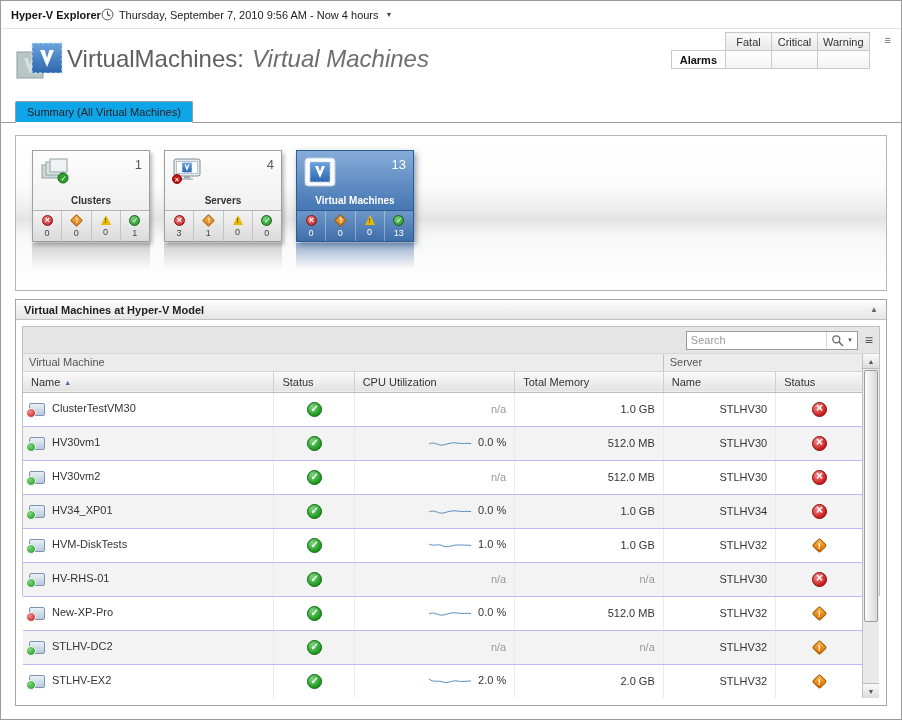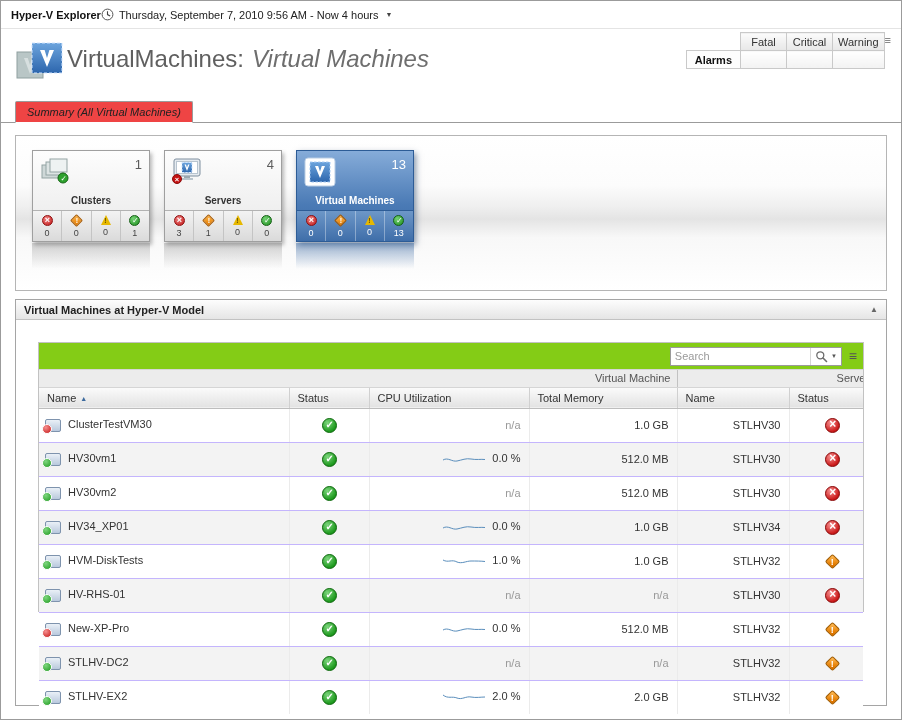--- a/index.html
+++ b/index.html
@@ -12,35 +12,35 @@
   .app-title { font-size:11px; font-weight:bold; color:#111; }
   .time-range { font-size:11px; color:#222; display:flex; align-items:center; gap:5px; cursor:pointer; }
   .tr-caret { font-size:7px; color:#444; margin-left:2px; }
 
   
   .header-row { position:relative; height:72px; }
   .logo { position:absolute; left:14px; top:12px; }
   .page-title { position:absolute; left:66px; top:16px; font-size:24px; color:#5f5f5f; white-space:nowrap; }
   .page-title .suffix { font-style:italic; color:#6e6e6e; margin-left:8px; }
 
-  .alarms { position:absolute; right:10px; top:3px; display:flex; align-items:flex-start; gap:0; }
+  .alarms { position:absolute; right:10px; top:3px; display:flex; align-items:flex-start; gap:15px; }
   .alarms table { border-collapse:collapse; font-size:11px; }
   .alarms th, .alarms td { border:1px solid #c9c9c9; height:18px; }
   .alarms th.corner { border:none; background:transparent; }
   .alarms th.hcell { width:46px; font-weight:normal; color:#333; text-align:center; padding:1px 5px;
                      background:linear-gradient(180deg,#fbfbfb,#e7e7e7); }
   .alarms td.label { font-weight:bold; color:#111; padding:1px 8px; background:#fdfdfd; }
   .alarms td.vcell { background:linear-gradient(180deg,#ffffff,#f2f2f2); }
   .alarms-menu { font-size:11px; color:#666; line-height:11px; margin-top:3px; cursor:pointer; }
 
   
   .tabstrip { position:relative; height:22px; border-bottom:1px solid #9b9b9b; }
   .tab { position:absolute; left:14px; bottom:-1px; height:22px; line-height:21px; padding:0 11px;
-         border:1px solid #9b9b9b; border-bottom:1px solid #fff; background:#ef4444;
-         border-radius:2px 2px 0 0; font-size:11px; color:#222; cursor:pointer;font-style:italic; }
+         border:1px solid #9b9b9b; border-bottom:1px solid #fff; background:#0ea5e9;
+         border-radius:2px 2px 0 0; font-size:11px; color:#222; cursor:pointer; }
 
   
   .tiles-panel { margin:12px 14px 0; height:156px; border:1px solid #b5b5b5; padding:14px 0 0 16px;
     display:flex; gap:14px; align-items:flex-start;
     background:linear-gradient(180deg,#ffffff 0%,#fcfcfc 32%,#efefef 46%,#e4e4e4 54%,#f8f8f8 66%,#ffffff 100%); }
   .tile-wrap { width:118px; }
   .tile { border:1px solid #9f9f9f; background:linear-gradient(180deg,#fdfdfd,#e8e8e8);
           box-shadow:2px 3px 4px rgba(0,0,0,0.28); cursor:pointer; }
   .tile[data-selected="true"] { border-color:#2d5c96;
           background:linear-gradient(180deg,#86acd9 0%,#4a7ab5 60%,#3a69a4 100%);
@@ -72,37 +72,37 @@
   .mini.warning::after { content:"!"; position:absolute; left:-1.5px; top:1.5px; font-size:7px; font-weight:bold; color:#6b5200; }
   .mini.normal { border-radius:50%; background:radial-gradient(circle at 35% 30%,#74d274,#1e8f1e); border:1px solid #146014; }
   .mini.normal::after { content:"\2713"; position:absolute; color:#fff; font-size:8px; left:1.5px; top:-0.5px; }
 
   
   .main-panel { margin:8px 14px 0; height:407px; border:1px solid #a5a5a5; background:#fff; }
   .panel-hdr { height:20px; display:flex; justify-content:space-between; align-items:center; padding:0 8px;
         background:linear-gradient(180deg,#fdfdfd,#e5e5e5); border-bottom:1px solid #c2c2c2;
         font-size:11px; font-weight:bold; color:#222; }
   .collapse { font-size:8px; color:#666; cursor:pointer; }
-  .panel-body { margin:22px; height:270px; border:1px solid #c2c2c2; background:#84cc16; }
+  .panel-body { margin:6px; height:270px; border:1px solid #c2c2c2; background:#e5e5e5; }
 
   .toolbar { height:26px; display:flex; justify-content:flex-end; align-items:center; gap:7px; padding:0 6px; }
   .searchbox { display:flex; align-items:center; width:172px; height:19px; background:#fff; border:1px solid #9a9a9a; }
   .searchbox input { flex:1; min-width:0; border:none; outline:none; background:transparent; font-family:inherit;
         font-size:11px; color:#333; padding:0 4px; }
   .searchbox input::placeholder { color:#9a9a9a; }
   .search-sep { width:1px; align-self:stretch; background:#d6d6d6; }
   .search-btn { display:flex; align-items:center; gap:3px; padding:0 4px; cursor:pointer; }
   .search-caret { font-size:6px; color:#555; }
   .cust-icon { font-size:14px; color:#555; line-height:14px; cursor:pointer; }
 
   .table-wrap { display:flex; height:345px; overflow:hidden; border-top:1px solid #d6d6d6; }
   .table-area { flex:1; background:#fff; }
   table.grid { border-collapse:collapse; table-layout:fixed; width:100%; font-size:11px; }
   .grid th, .grid td { overflow:hidden; white-space:nowrap; }
-  .grid .group-row th { background:#ececec; font-weight:normal; color:#555; text-align:right;
+  .grid .group-row th { background:#ececec; font-weight:normal; color:#555; text-align:left;
         padding:2px 6px; height:17px; border-bottom:1px solid #d5d5d5; }
   .grid .group-row th.g-right { border-left:1px solid #c2c2c2; }
   .grid .head-row th { background:linear-gradient(180deg,#fbfbfb,#e2e2e2); font-weight:normal; color:#333;
         padding:4px 8px; height:20px; border-bottom:1px solid #bdbdbd; border-left:1px solid #d0d0d0; }
   .grid .head-row th:first-child { border-left:none; }
   .grid .head-row th.h-left { text-align:left; }
   .grid .head-row th.h-right { text-align:left; }
   .sort-arrow { font-size:7px; color:#3d6a9e; margin-left:4px; vertical-align:middle; }
 
   .grid tbody td { height:34px; border-bottom:1px solid #c4b5fd; border-left:1px solid #ebebeb; padding:0 8px; color:#333; }

